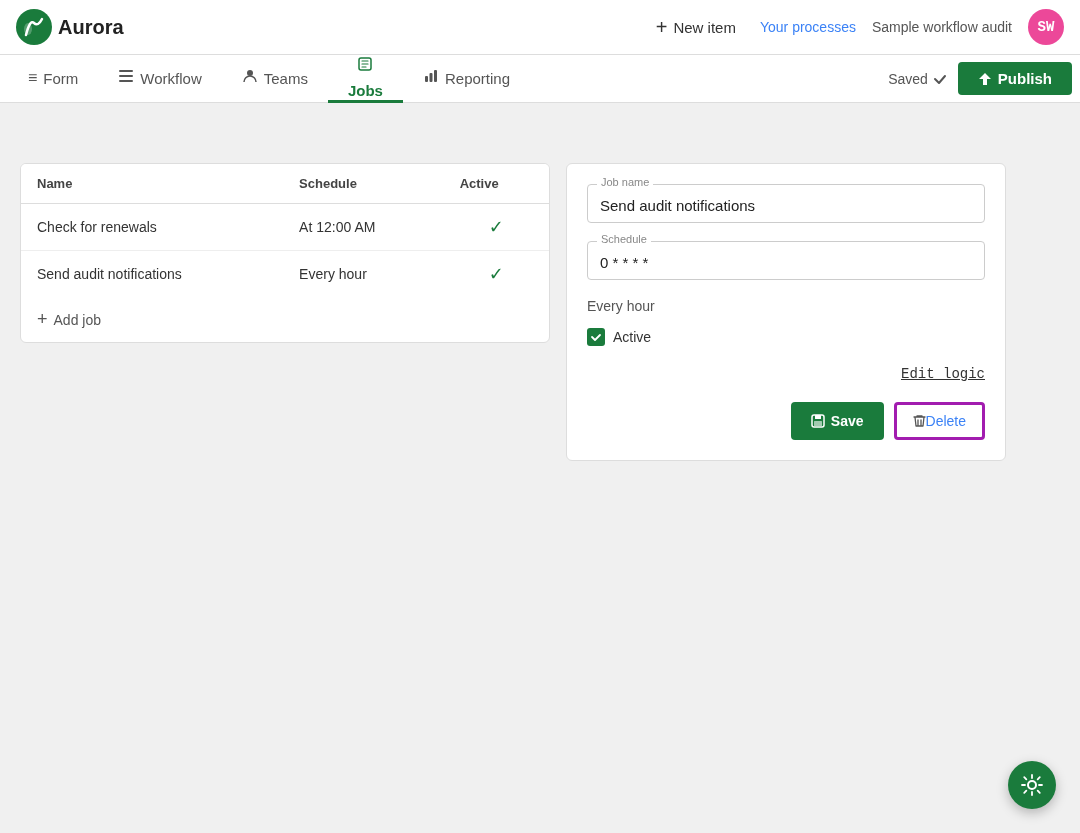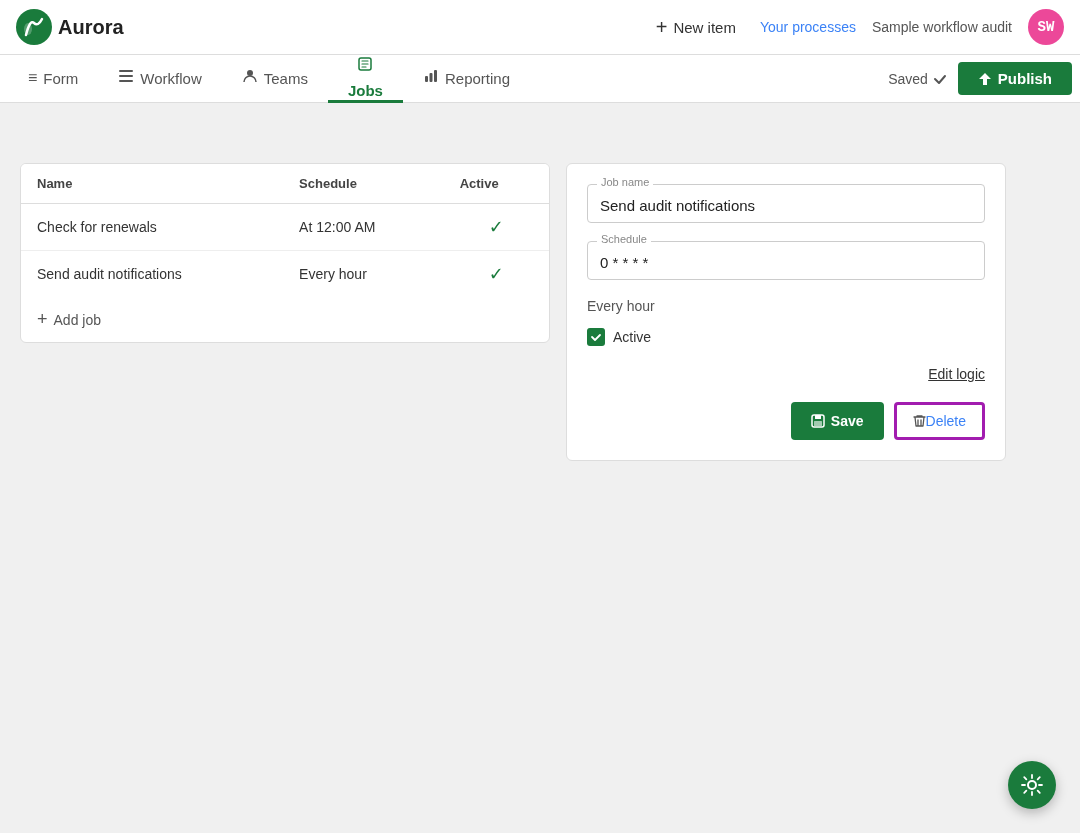--- a/index.html
+++ b/index.html
@@ -144,21 +144,21 @@
     .checkbox-box {
       width: 18px; height: 18px; border-radius: 3px;
       background: #1a7b3c; display: flex; align-items: center; justify-content: center;
       cursor: pointer; flex-shrink: 0;
     }
     .checkbox-box svg { width: 12px; height: 12px; }
     .active-label { font-size: 14px; color: #333; }
 
     .edit-logic-link {
       font-size: 14px; color: #333; text-decoration: underline; cursor: pointer;
-      margin-bottom: 20px; display: block; text-align: right;
+      margin-bottom: 20px; display: block; text-align: right; font-family: Liberation Mono, monospace;
     }
     .action-btns { display: flex; gap: 10px; justify-content: flex-end; }
     .save-btn {
       display: flex; align-items: center; gap: 6px;
       background: #1a7b3c; color: #fff;
       border: none; border-radius: 4px;
       padding: 4px 20px; font-size: 14px; font-weight: 600;
       cursor: pointer;
     }
     .delete-btn {

